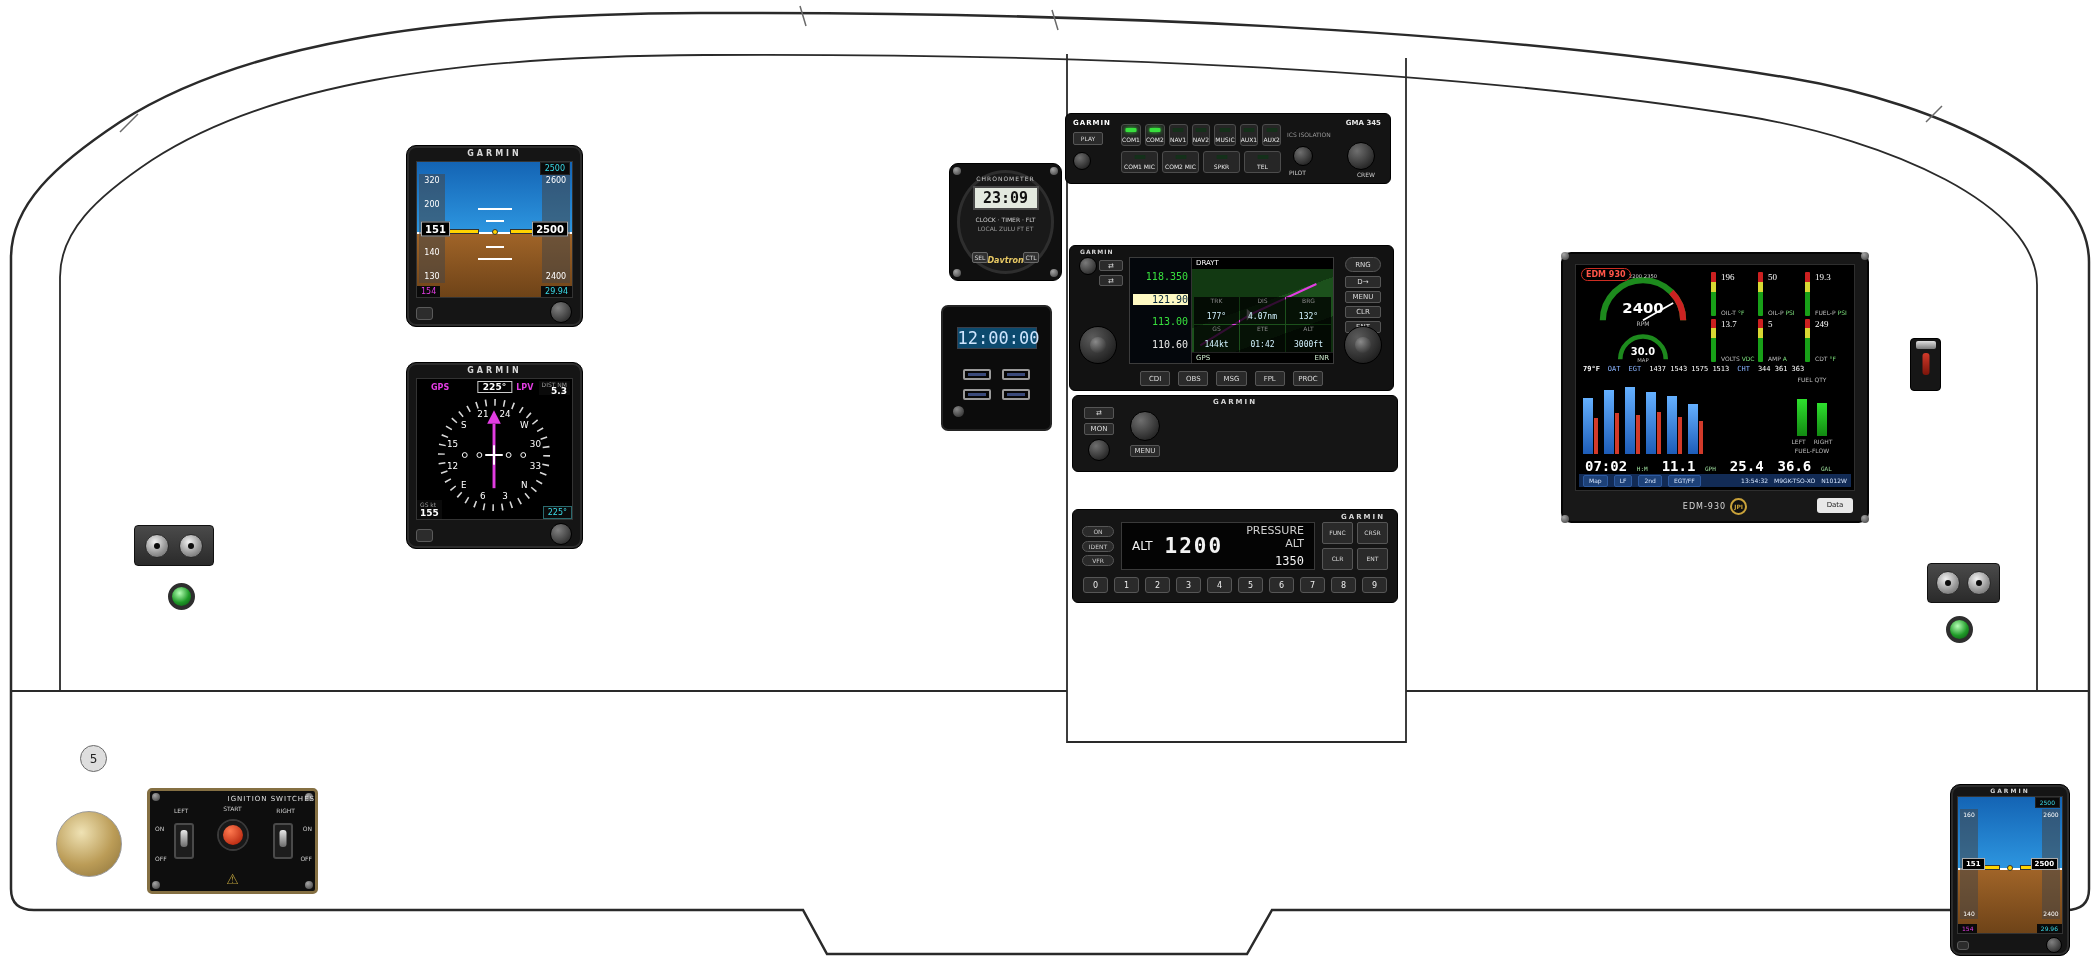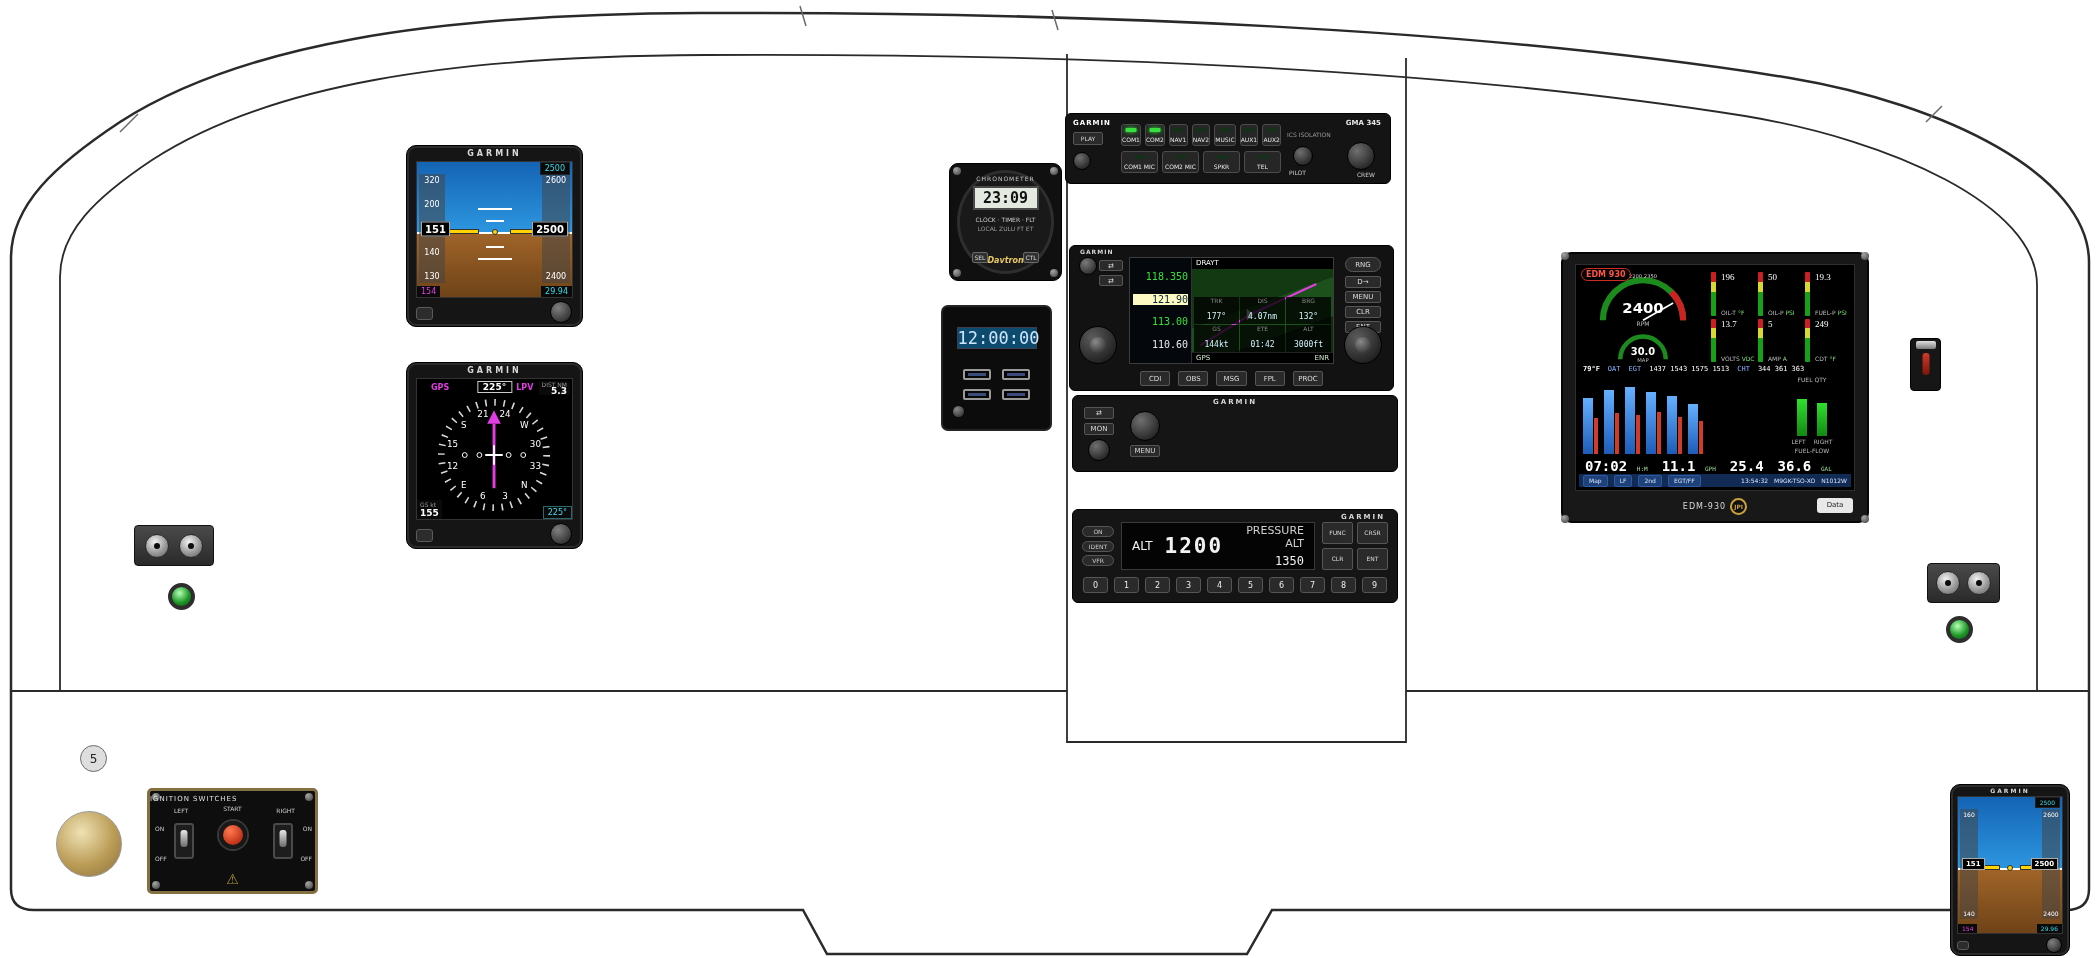--- a/index.html
+++ b/index.html
@@ -175,21 +175,21 @@
 .edm-name{color:#d8d8d8;font-size:8px;letter-spacing:1px}
 .jpi{width:17px;height:17px;border-radius:50%;background:#101010;border:2px solid #c9a23a;color:#c9a23a;font-size:6px;text-align:center;line-height:13px;font-weight:bold}
 .edm-data{position:absolute;right:2px;top:3px;width:36px;height:15px;background:#e8e8e8;border-radius:3px;color:#222;font-size:7px;text-align:center;line-height:14px}
 .arc-scale{fill:#cfcfcf;font-size:6px}
 .arc-big{fill:#fff;font-size:17px;font-weight:bold}
 .arc-big2{fill:#fff;font-size:13px;font-weight:bold}
 .arc-lab{fill:#bdbdbd;font-size:7px}
 
 
 .ign{background:#0e0e0e;border:3px solid #857043;border-radius:5px}
-.ign-title{position:absolute;top:4px;left:0;right:0;text-align:left;color:#e0e0e0;font-size:7px;letter-spacing:1px}
+.ign-title{position:absolute;top:4px;left:0;right:0;text-align:right;color:#e0e0e0;font-size:7px;letter-spacing:1px}
 .ign-lab{position:absolute;color:#cfcfcf;font-size:6px}
 .tog{position:absolute;width:20px;height:36px;background:#1d1d1d;border:2px solid #4a4a4a;border-radius:3px}
 .tog i{position:absolute;left:50%;top:5px;transform:translateX(-50%);width:7px;height:17px;background:linear-gradient(#e8e8e8,#6a6a6a);border-radius:3px}
 .ign-start{position:absolute;width:28px;height:28px;border-radius:50%;background:radial-gradient(circle at 35% 30%,#ff7a50,#a81500);border:4px solid #191919;box-shadow:0 0 0 2px #3a3a3a}
 .ign-tri{position:absolute;color:#b59a3a;font-size:14px}
 
 
 .tag5{background:#dedede;border:1px solid #6a6a6a;border-radius:50%;display:flex;align-items:center;justify-content:center;color:#222;font-size:12px}
 .brass{border-radius:50%;background:radial-gradient(circle at 38% 32%,#efe2b4,#bb9c57 55%,#8a713a);border:1px solid #9a9a9a}
 .jacks{background:linear-gradient(#4a4a4a,#2a2a2a);border:1px solid #111;border-radius:4px;display:flex;align-items:center;justify-content:space-evenly}

